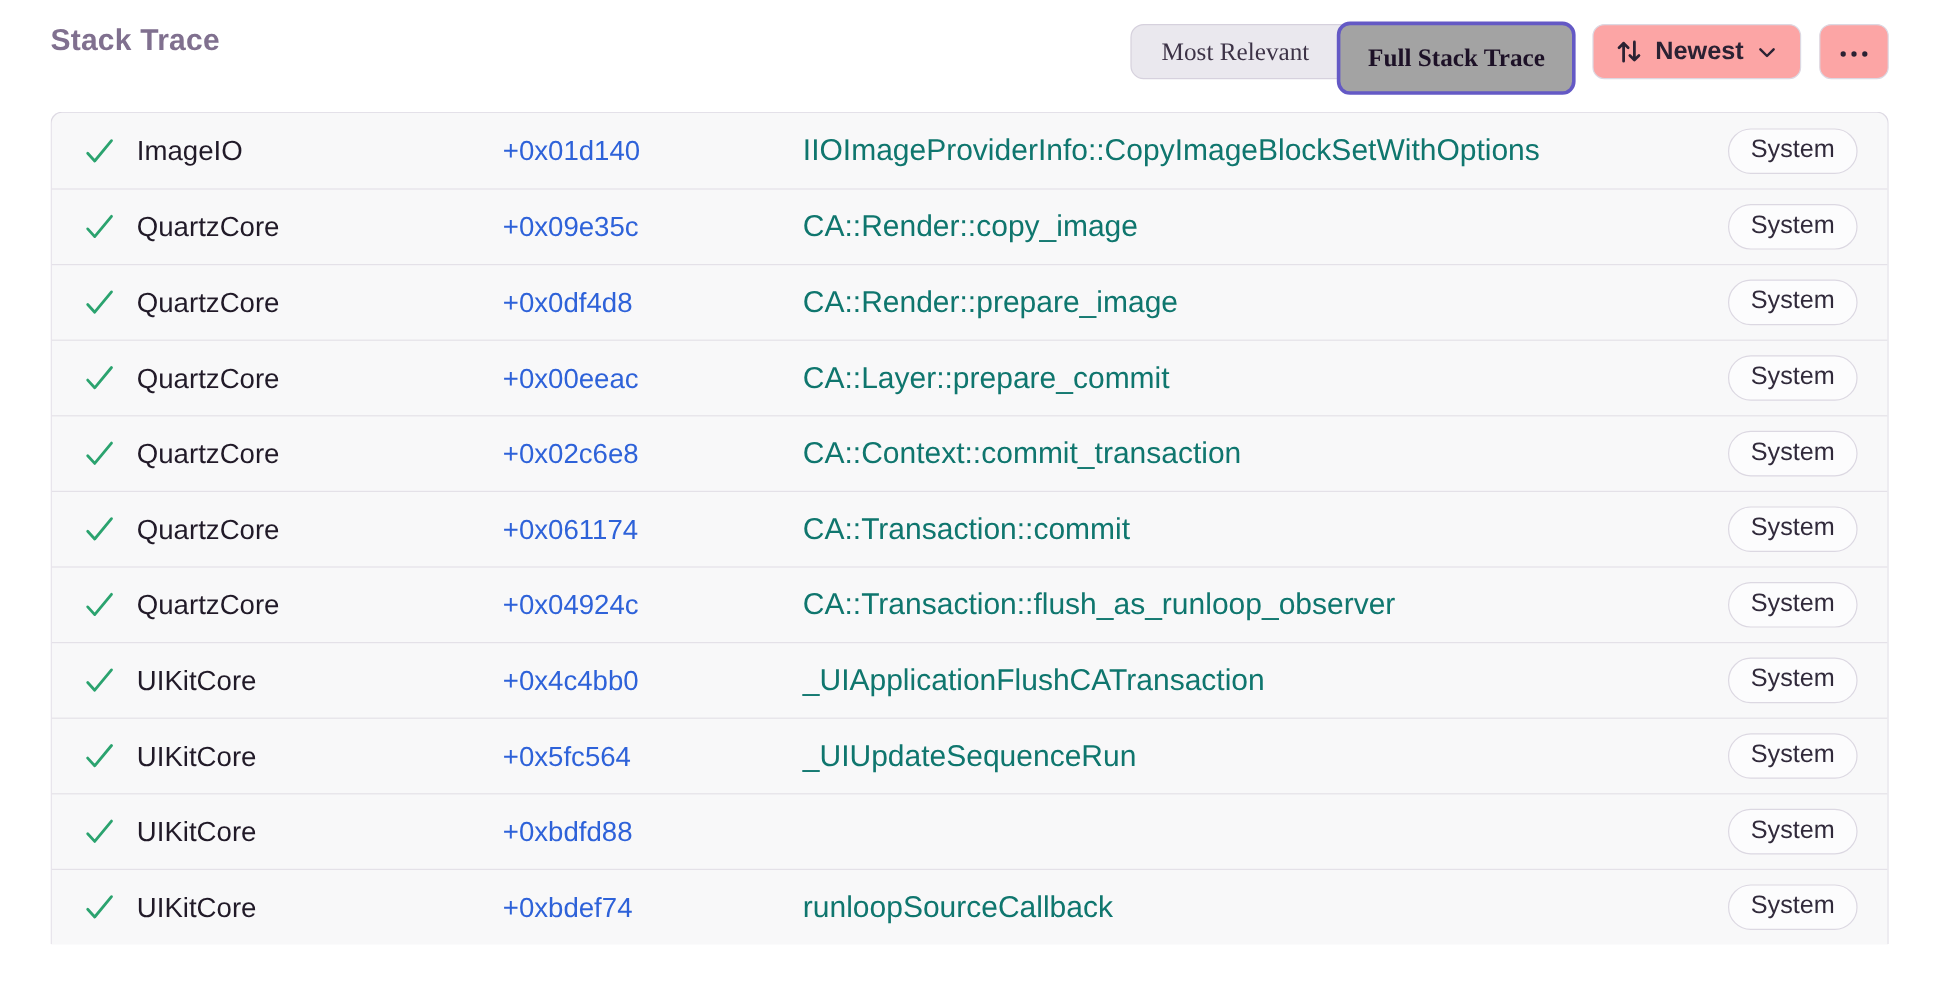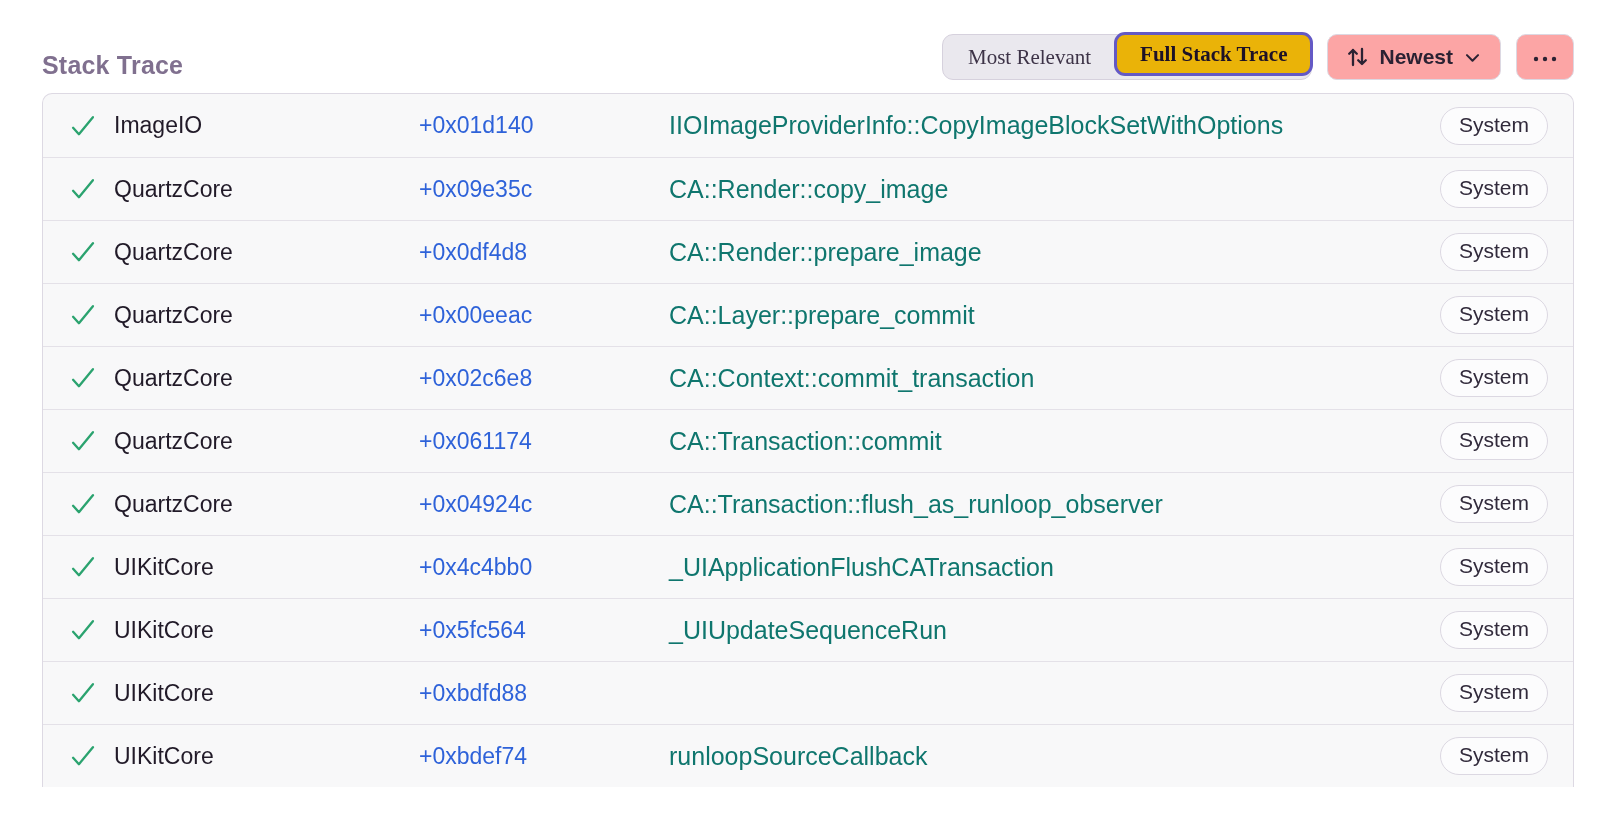--- a/index.html
+++ b/index.html
@@ -2,27 +2,27 @@
 <html><head>
 <meta charset="utf-8">
 <style>
   * { margin: 0; padding: 0; box-sizing: border-box; }
   html, body { width: 1614px; height: 822px; overflow: hidden; background: #ffffff; }
   body { font-family: "Liberation Sans", sans-serif; color: #211a28; }
 
   .wrap { padding: 20px 40px 0 42px; }
 
   
-  .header-bar { display: flex; align-items: flex-end; justify-content: space-between; height: 60px; }
+  .header-bar { display: flex; align-items: flex-start; justify-content: space-between; height: 60px; }
   .page-title { font-size: 25px; font-weight: 700; color: #80708f; letter-spacing: 0.2px; }
   .controls { display: flex; align-items: center; gap: 15px; }
 
   .segmented { display: flex; align-items: stretch; background: #eae8ee; border: 1px solid #d6d1dd; border-radius: 11px; height: 46px; }
   .segment { display: flex; align-items: center; padding: 0 25px; font-size: 21px; color: #3d3347; font-weight: 500; cursor: pointer; background: transparent; border: none; border-radius: 11px; font-family: Liberation Serif, serif; }
-  .segment.selected { background: #eab308; border: 3px solid #6459c5; font-weight: 700; color: #1d1127; height: 44px; margin: -3px -2px; padding: 0 23px; }
+  .segment.selected { background: #a3a3a3; border: 3px solid #6459c5; font-weight: 700; color: #1d1127; height: 61px; margin: -3px -2px; padding: 0 23px; }
 
   .btn { display: flex; align-items: center; gap: 10px; height: 46px; background: #fca5a5; border: 1.5px solid #dcd8e2; border-radius: 10px; padding: 0 18px; font-size: 21px; font-weight: 700; color: #2b2233; cursor: pointer; }
   .btn svg { display: block; }
   .more-btn { justify-content: center; width: 58px; padding: 0; }
   .more-btn svg { margin-top: 4px; }
 
   
   .trace-table { margin-top: 13px; background: #f8f8f9; border: 1px solid #ddd9e3; border-radius: 10px 10px 0 0; border-bottom: none; overflow: hidden; }
   .trace-row { display: flex; align-items: center; min-height: 63px; padding: 9px 25px 9px 26px; border-top: 1px solid #e4e1e8; cursor: pointer; }
   .trace-row:first-child { border-top: none; }

